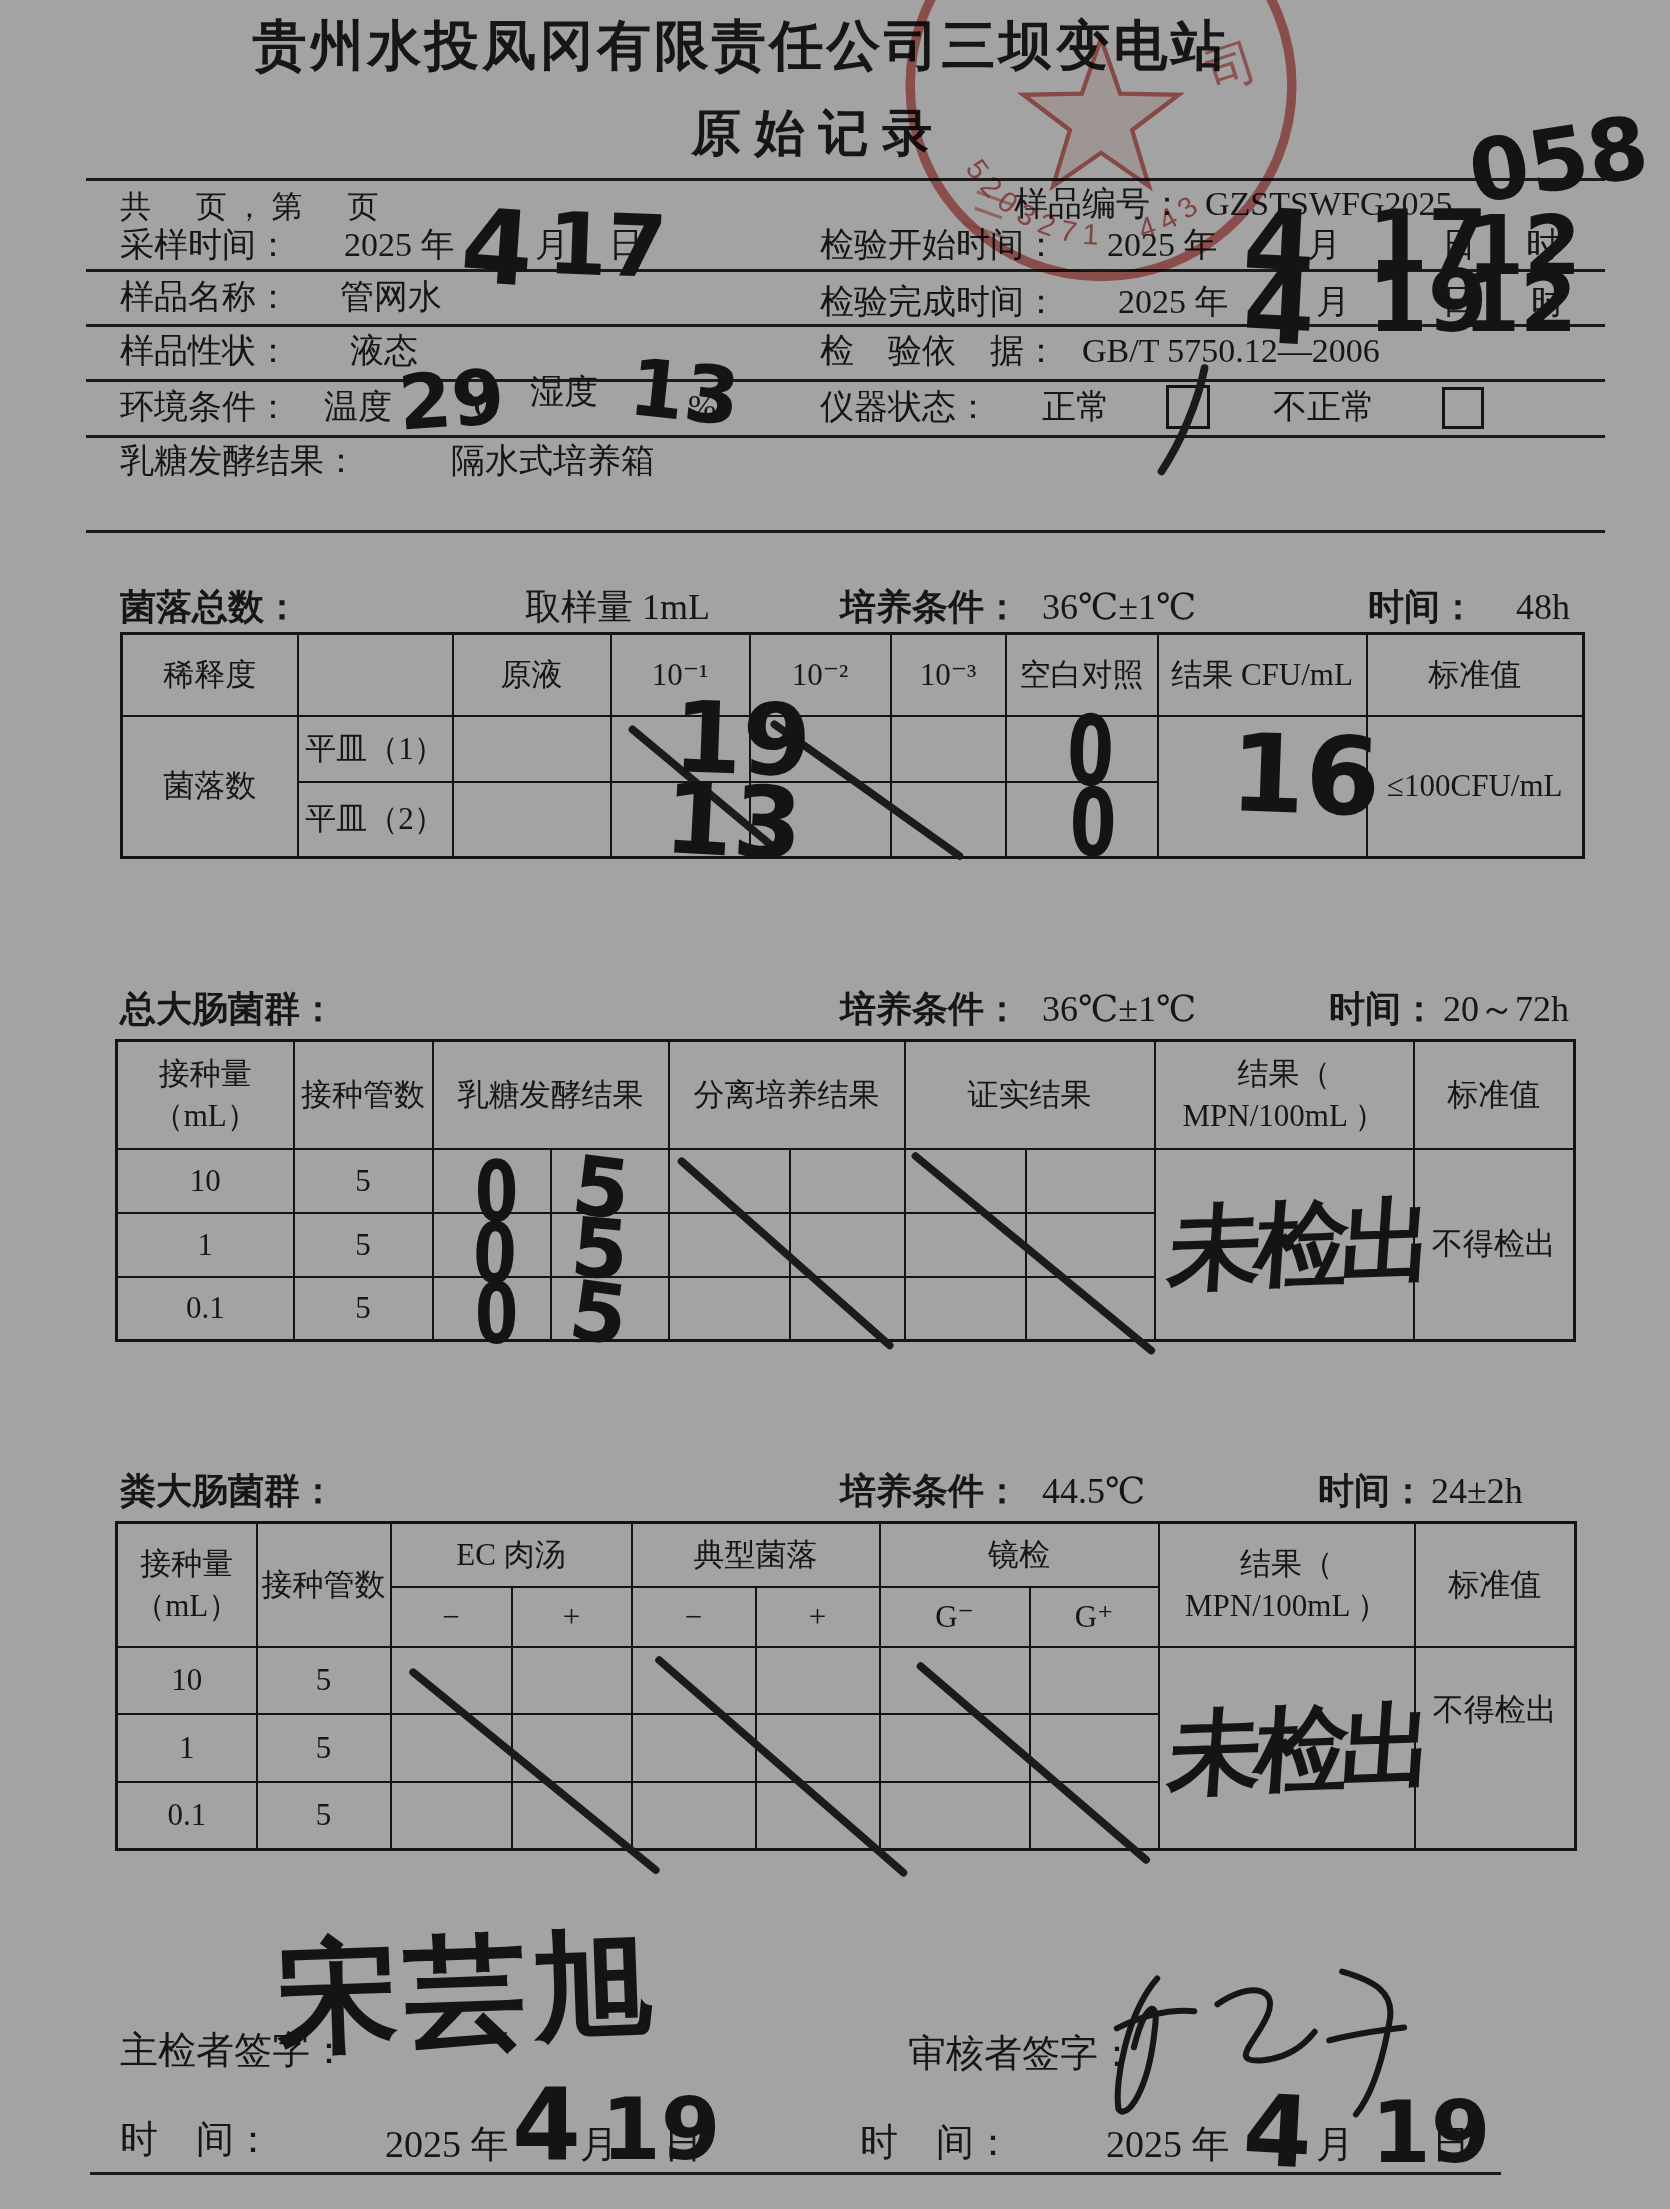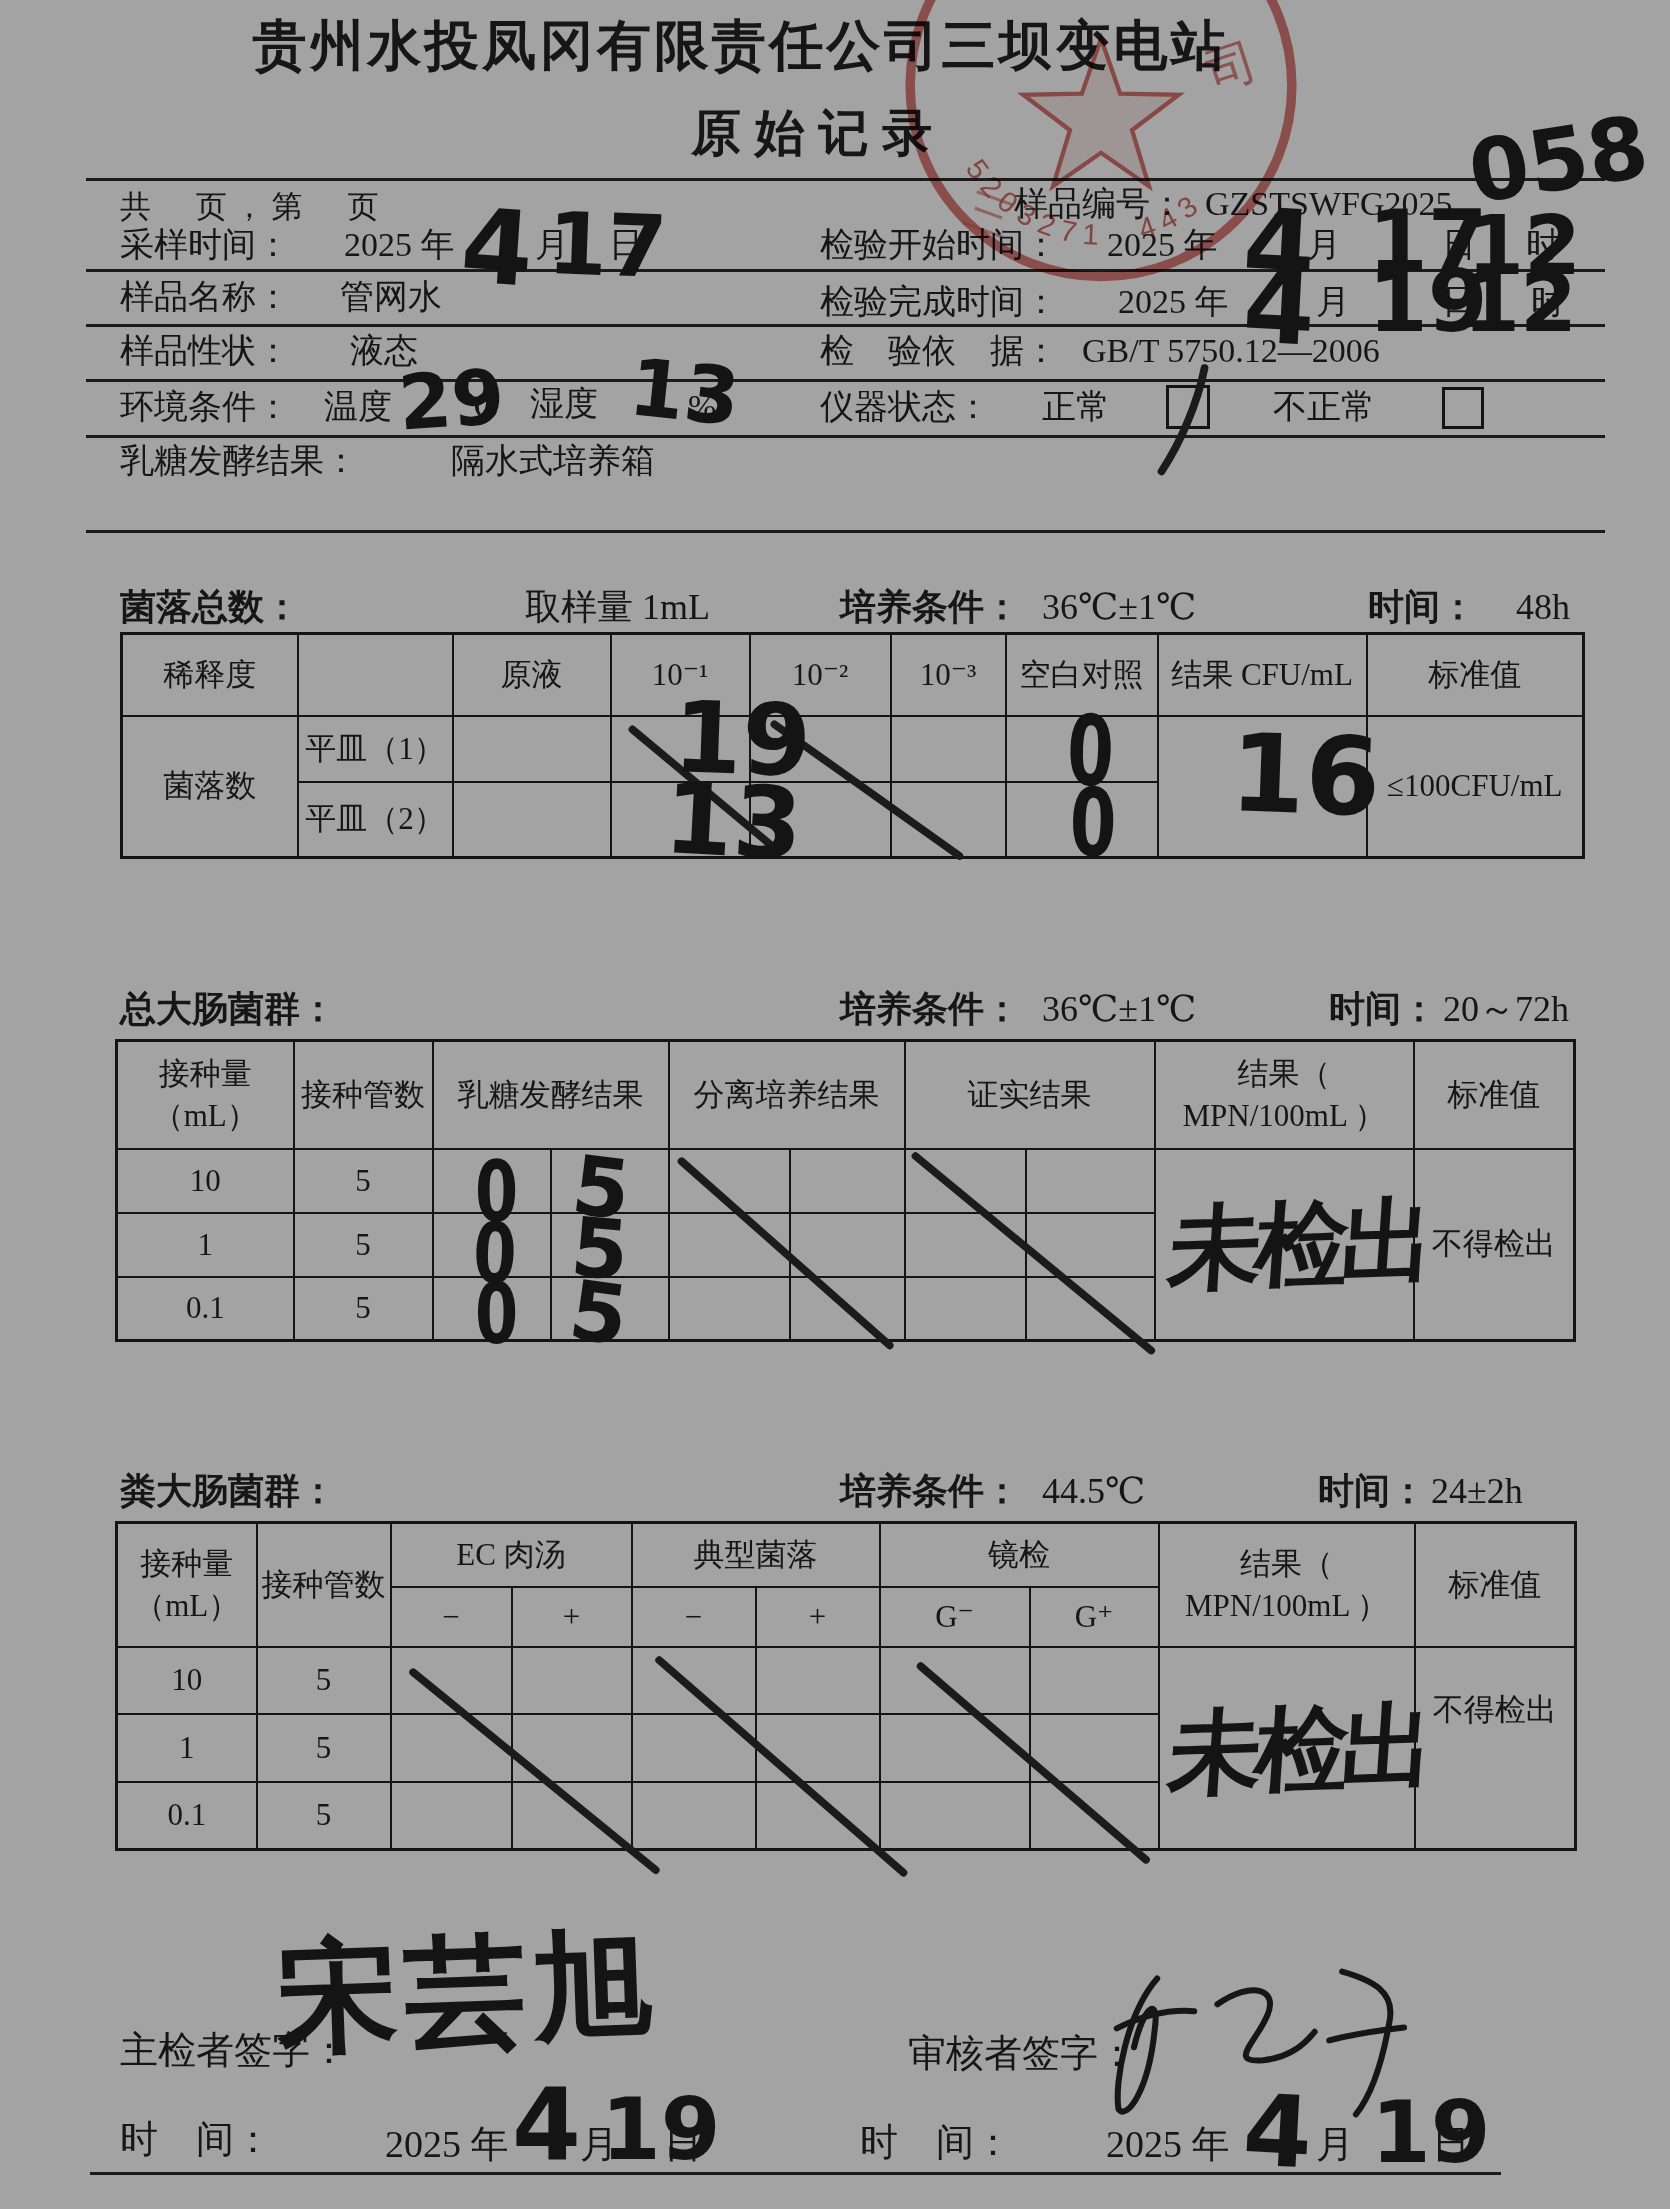--- a/index.html
+++ b/index.html
@@ -63,21 +63,21 @@
 
   <div class="abs lbl" style="left:120px;top:277px;">样品名称：</div>
   <div class="abs lbl" style="left:340px;top:277px;">管网水</div>
 
   <div class="abs lbl" style="left:120px;top:331px;">样品性状：</div>
   <div class="abs lbl" style="left:350px;top:331px;">液态</div>
 
   <div class="abs lbl" style="left:120px;top:387px;">环境条件：</div>
   <div class="abs lbl" style="left:324px;top:387px;">温度</div>
   <div class="abs lbl" style="left:461px;top:387px;">℃</div>
-  <div class="abs lbl" style="left:530px;top:387px;font-family:Liberation Mono, monospace;">湿度</div>
+  <div class="abs lbl" style="left:530px;top:372px;">湿度</div>
   <div class="abs lbl" style="left:688px;top:387px;">%</div>
 
   <div class="abs lbl" style="left:120px;top:441px;">乳糖发酵结果：</div>
   <div class="abs lbl" style="left:451px;top:441px;">隔水式培养箱</div>
 
   <div class="abs lbl" style="left:1014px;top:184px;">样品编号：</div>
   <div class="abs lbl" style="left:1205px;top:184px;font-family:'Liberation Serif',serif;">GZSTSWFG2025</div>
 
   <div class="abs lbl" style="left:820px;top:225px;">检验开始时间：</div>
   <div class="abs lbl" style="left:1107px;top:225px;">2025 年</div>

